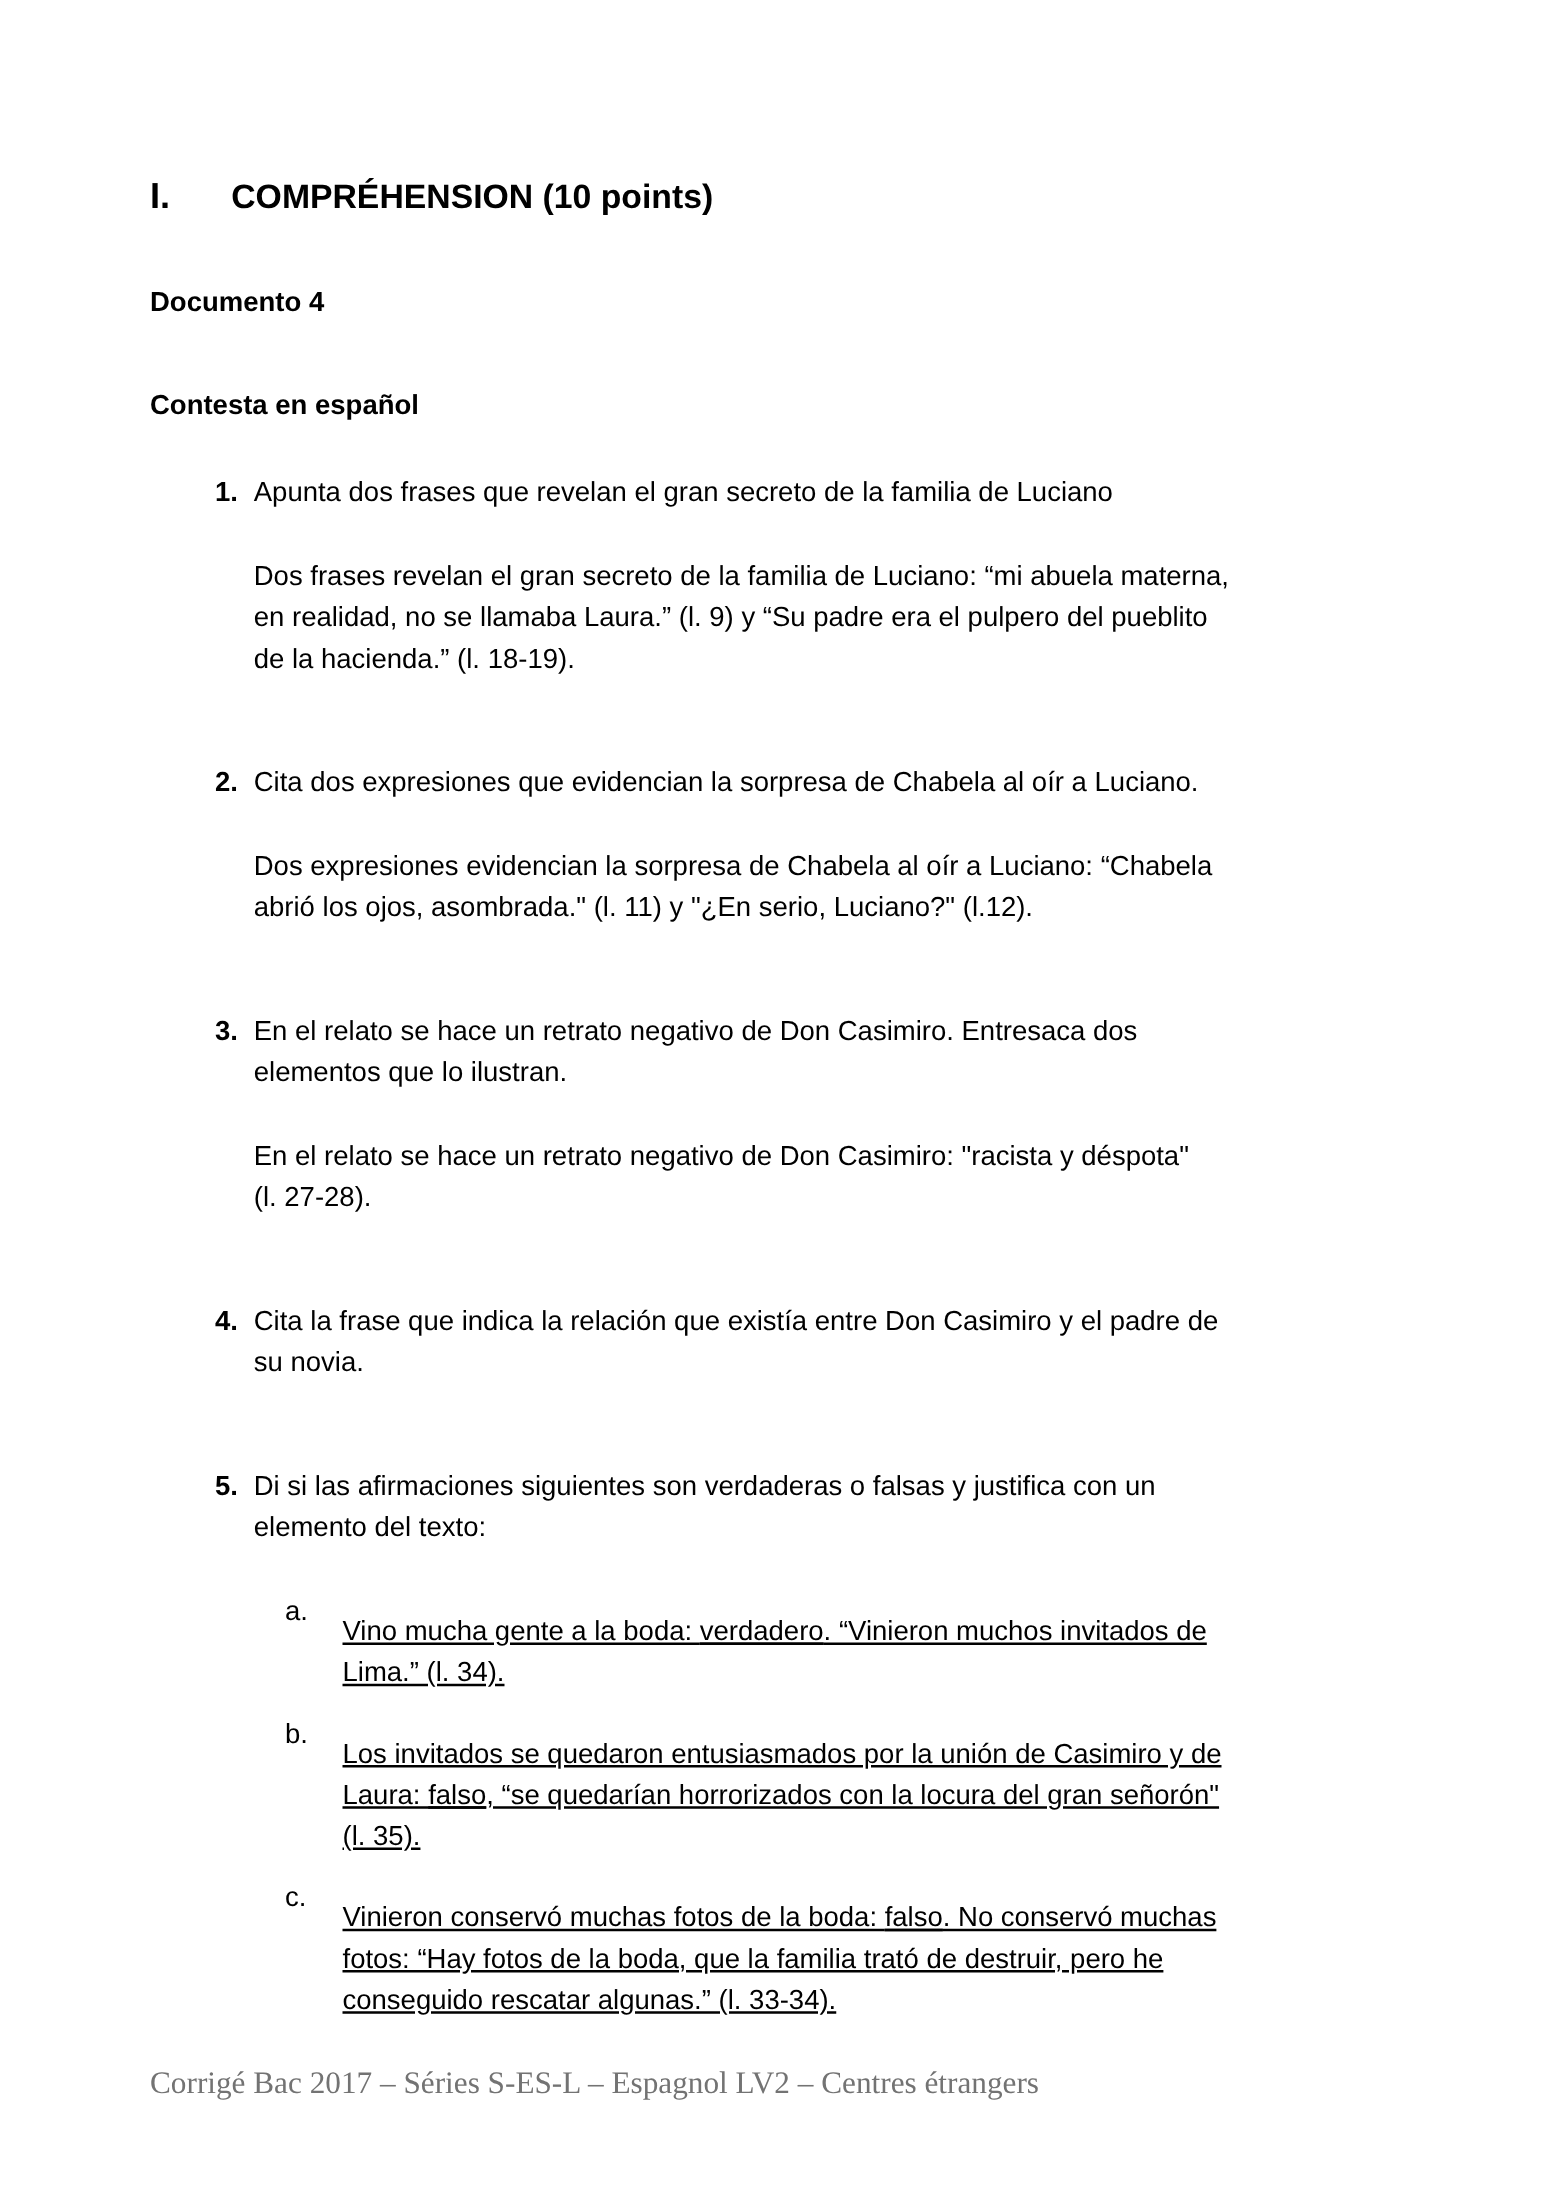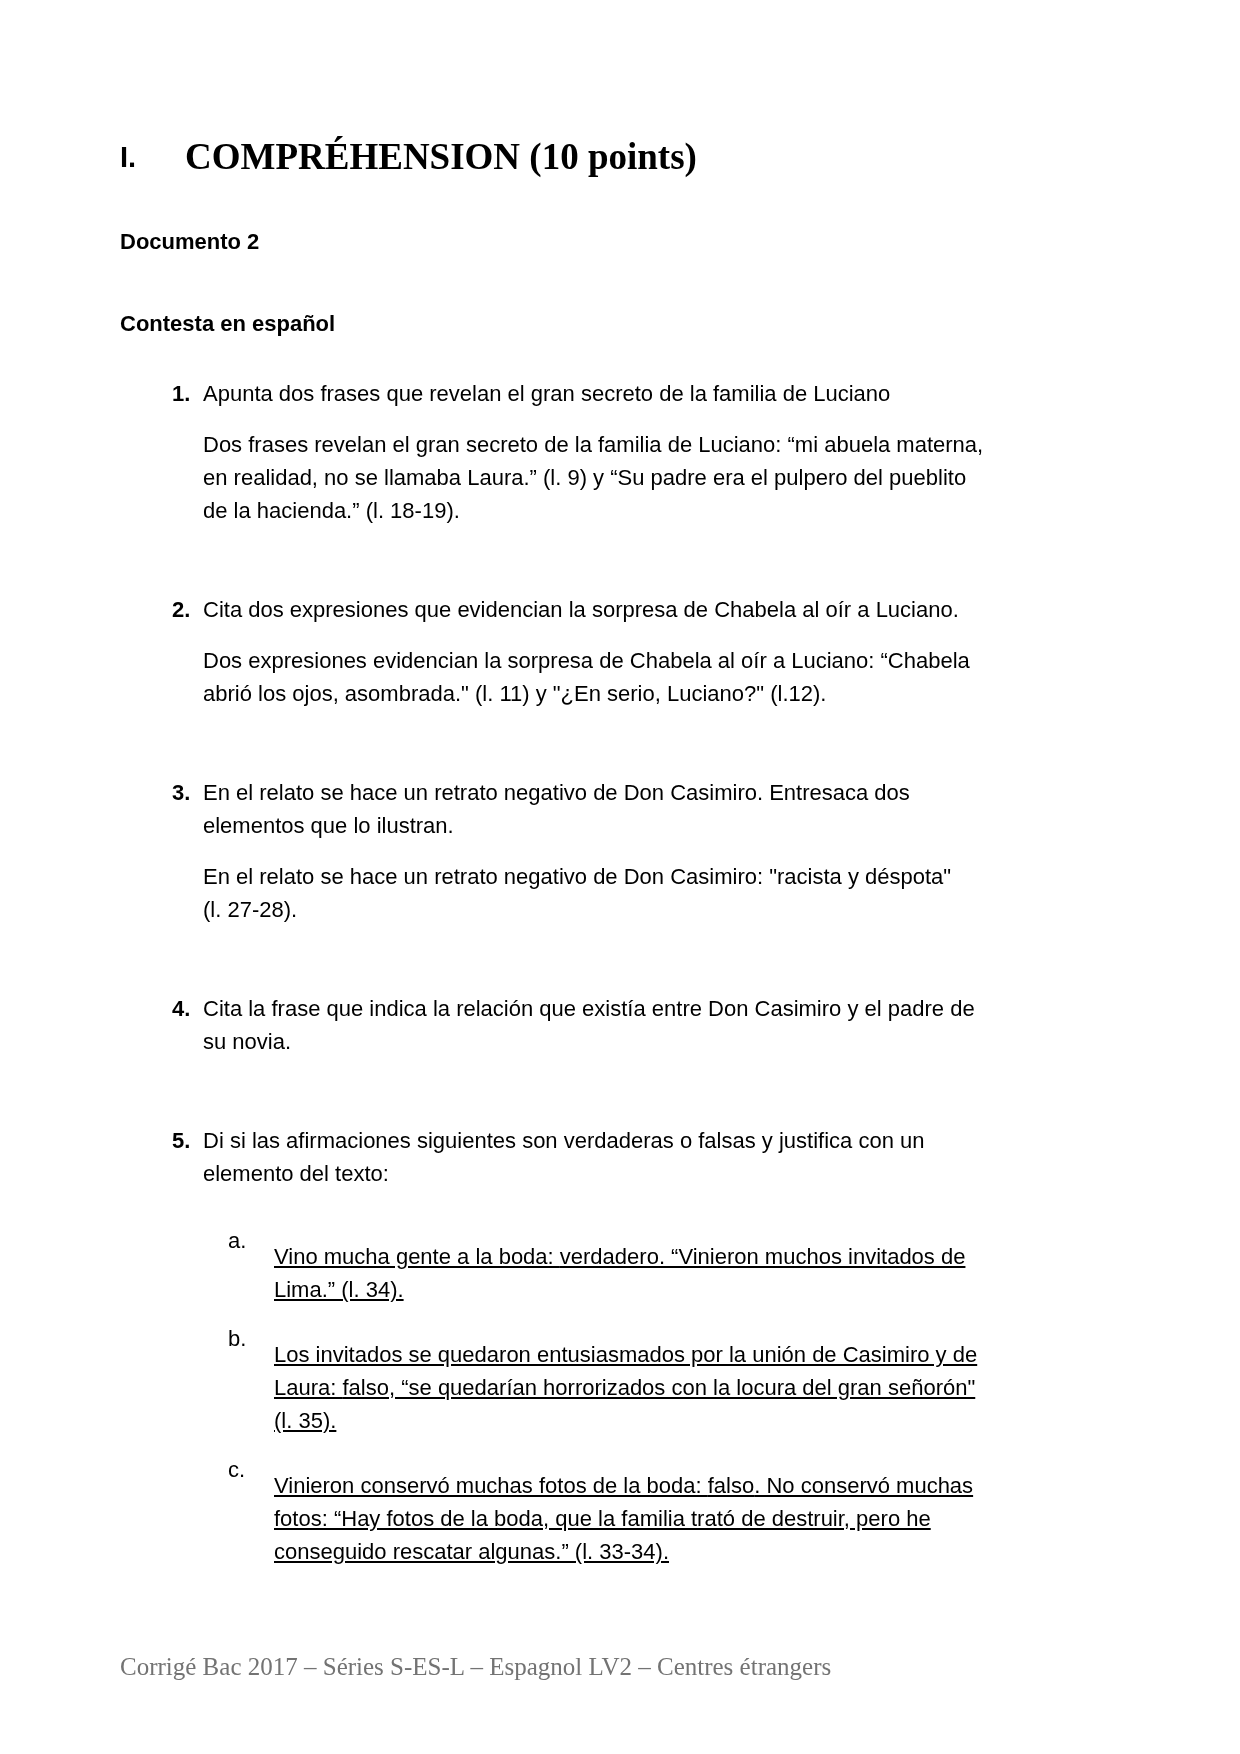--- a/index.html
+++ b/index.html
@@ -19,30 +19,30 @@
     padding: 140px 97px 0 120px;
     box-sizing: border-box;
   }
   .title-row {
     display: flex;
     font-weight: bold;
     font-size: 29px;
     line-height: 34px;
   }
   .title-num { width: 65px; flex-shrink: 0; }
-  .title-text { margin: 0; font-size: 37px; line-height: 34px; font-weight: bold; font-family: Liberation Serif, serif; }
+  .title-text { margin: 0; font-size: 27px; line-height: 34px; font-weight: bold; }
   .doc-heading { margin: 51px 0 0 0; font-size: 22px; line-height: 33px; font-weight: bold; }
   .instruction { margin: 49px 0 12px 0; font-size: 22px; line-height: 33px; font-weight: bold; }
   .qa-list { margin-top: 37px; }
   .item { margin-left: 52px; }
   .item + .item { margin-top: 66px; }
   .q-row { display: flex; }
   .num-col { width: 31px; flex-shrink: 0; font-weight: bold; }
   .q-text, .a-text { margin: 0; white-space: pre-wrap; flex: 1; }
-  .a-block { display: flex; margin-top: 18px; }
+  .a-block { display: flex; margin-top: 34px; }
   .a-indent { width: 31px; flex-shrink: 0; }
   .statements { margin-top: 34px; }
   .st-row { display: flex; }
   .st-letter { width: 30px; flex-shrink: 0; margin-left: 56px; }
   .st-text { flex: 1; margin: 16px; white-space: pre-wrap; text-decoration: underline; }
   .underline { text-decoration: underline; }
   .footer {
     position: absolute;
     left: 120px;
     top: 1650px;
@@ -56,21 +56,21 @@
 <body>
 
 <div class="page">
   <div class="content">
 
     <div class="title-row">
       <span class="title-num">I.</span>
       <h1 class="title-text">COMPRÉHENSION (10 points)</h1>
     </div>
 
-    <h2 class="doc-heading">Documento 2</h2>
+    <h2 class="doc-heading">Documento 4</h2>
 
     <h3 class="instruction">Contesta en español</h3>
 
     <div class="qa-list">
 
       <div class="item">
         <div class="q-row">
           <span class="num-col">1.</span>
           <p class="q-text">Apunta dos frases que revelan el gran secreto de la familia de Luciano</p>
         </div>

